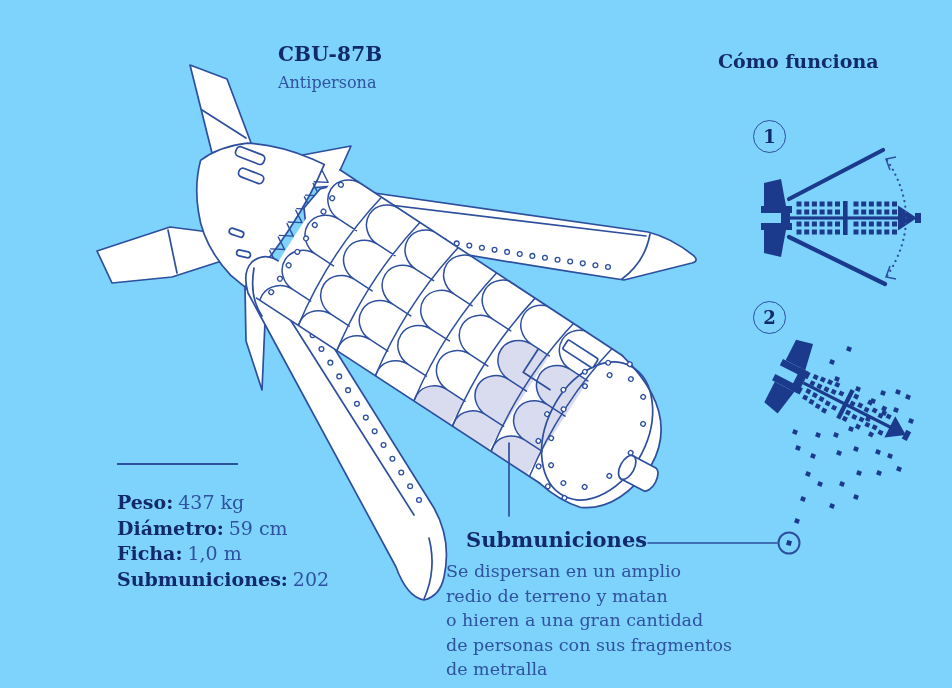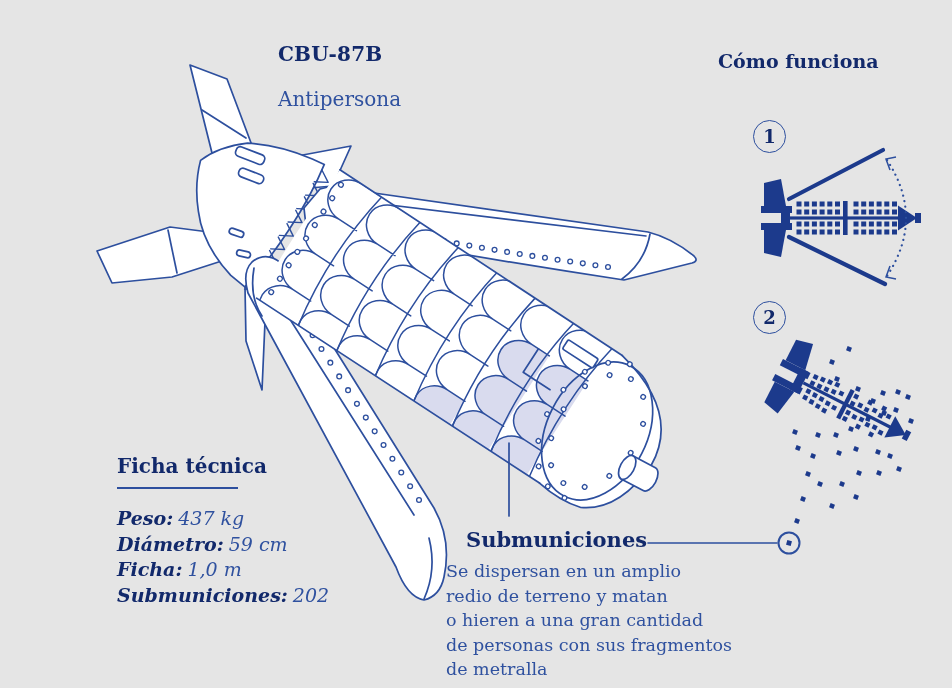--- a/index.html
+++ b/index.html
@@ -1,28 +1,28 @@
 <!DOCTYPE html>
 <html><head>
 <meta charset="utf-8">
 <style>
   html,body{margin:0;padding:0;background:#fff;}
-  .page{position:relative;width:952px;height:688px;background:#e5e5e5;overflow:hidden;
+  .page{position:relative;width:952px;height:688px;background:#7dd3fc;overflow:hidden;
         font-family:"DejaVu Serif","Liberation Serif",serif;}
   svg.art{position:absolute;left:0;top:0;}
   .abs{position:absolute;}
   .title-model{font-size:20px;font-weight:700;color:#12296b;letter-spacing:.2px;}
-  .title-sub{font-size:20px;color:#2f519f;margin-top:21px;}
+  .title-sub{font-size:16px;color:#2f519f;margin-top:7px;}
   .how-heading{font-size:19px;font-weight:700;color:#12296b;}
   .step-circle{width:33px;height:33px;border:1.8px solid #2d4f9e;border-radius:50%;
                display:flex;align-items:center;justify-content:center;
                font-size:18px;font-weight:700;color:#12296b;box-sizing:border-box;}
   .ficha-heading{font-size:20px;font-weight:700;color:#12296b;}
   .ficha-rule{width:121px;height:2px;background:#2d4f9e;margin-top:9px;}
-  .ficha-items{margin-top:17px;font-style:italic;}
+  .ficha-items{margin-top:25px;}
   .spec-row{font-size:19px;line-height:25.5px;white-space:nowrap;}
   .spec-label{font-weight:700;color:#12296b;}
   .spec-value{color:#2f519f;margin-left:5px;}
   .sub-heading{font-size:21px;font-weight:700;color:#12296b;}
   .sub-para{font-size:17.5px;line-height:24.6px;color:#2f519f;}
   .sub-para div{white-space:nowrap;}
 </style>
 </head>
 <body>
 
@@ -368,21 +368,20 @@
 
 <div class="abs how-heading" style="left:718px;top:50px;">Cómo funciona</div>
 <div class="abs step-circle" style="left:753px;top:120px;">
   <span>1</span>
 </div>
 <div class="abs step-circle" style="left:753px;top:301px;">
   <span>2</span>
 </div>
 
 <div class="abs" style="left:117px;top:454px;">
-  <div class="ficha-heading">Ficha técnica</div>
   <div class="ficha-rule"></div>
   <div class="ficha-items">
     <div class="spec-row">
       <span class="spec-label">Peso:</span><span class="spec-value">437 kg</span>
     </div>
     <div class="spec-row">
       <span class="spec-label">Diámetro:</span><span class="spec-value">59 cm</span>
     </div>
     <div class="spec-row">
       <span class="spec-label">Ficha:</span><span class="spec-value">1,0 m</span>

